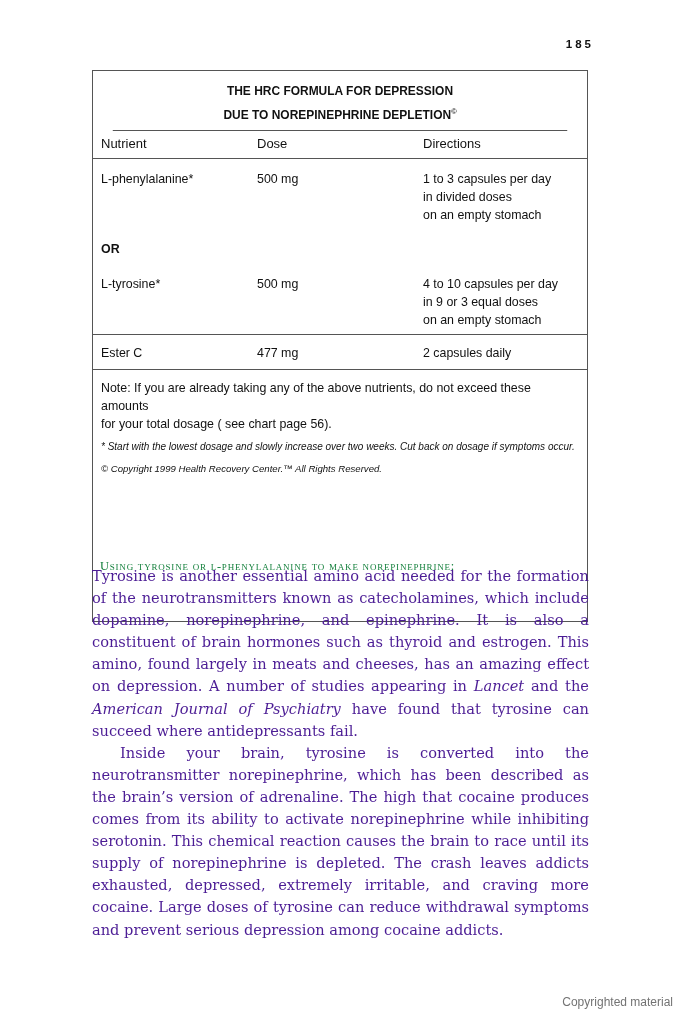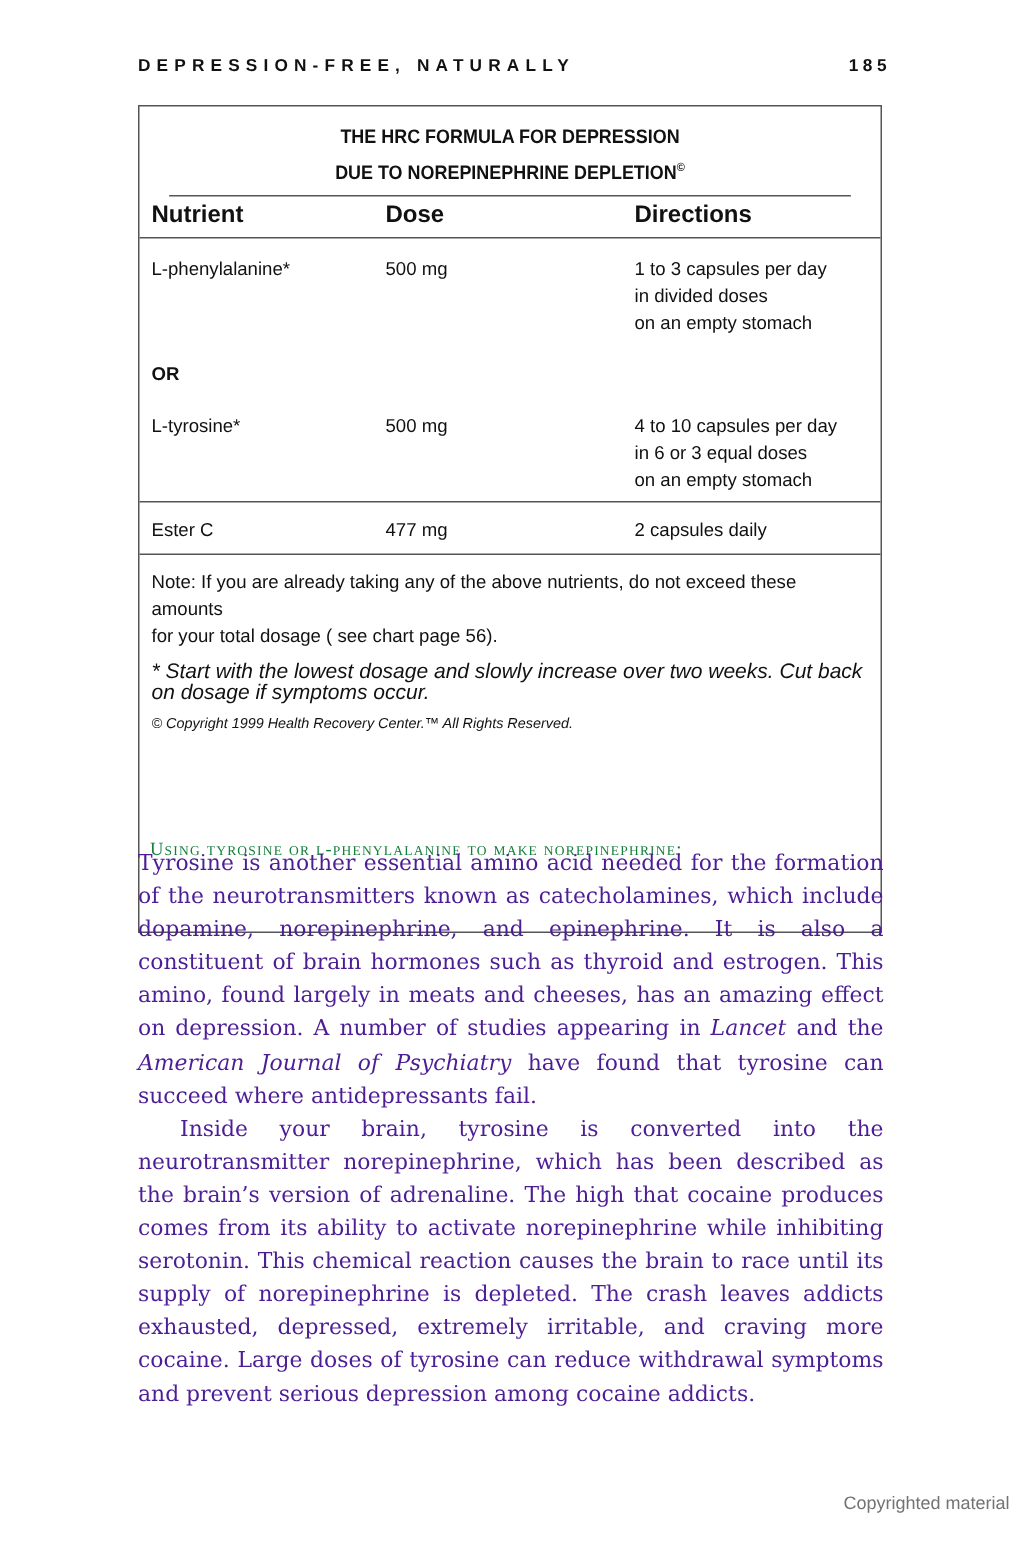--- a/index.html
+++ b/index.html
@@ -19,27 +19,27 @@
       text-align: center; font-weight: bold; font-size: 13px;
       padding-top: 9px; line-height: 21px; height: 50px;
       border-bottom: 1px solid #555; box-sizing: content-box;
       transform: scaleX(0.92);
     }
     .row { position: relative; border-bottom: 1px solid #555; }
     .cell { position: absolute; line-height: 18px; }
     .c1 { left: 8px; }
     .c2 { left: 164px; }
     .c3 { left: 330px; }
-    .hdr { height: 27px; font-weight: bold; font-size: 16px; }
+    .hdr { height: 27px; font-weight: normal; font-size: 13px; }
     .hdr .cell { top: 4px; }
     .main-rows { height: 175px; }
     .b6-row { height: 52px; }
     .c-row { height: 34px; }
     .notes { padding: 9px 8px 0 8px; line-height: 18px; }
-    .note-small { font-style: italic; font-size: 14px; line-height: 14px; margin-top: 7px; }
+    .note-small { font-style: italic; font-size: 10px; line-height: 14px; margin-top: 7px; }
     .note-copy { font-style: italic; font-size: 9.6px; line-height: 14px; margin-top: 8px; }
     .subsc { font-size: 9px; vertical-align: -3px; }
     .section-head {
       position: absolute; left: 100px; top: 559px; width: 500px;
       font-family: "Liberation Serif", serif; font-size: 12.4px; letter-spacing: 0.8px;
       font-variant: small-caps; color: #15803d;
     }
     .body-text {
       position: absolute; left: 92px; top: 565px; width: 497px;
       font-family: "DejaVu Serif", serif; font-size: 14.6px; line-height: 22.1px;
@@ -49,21 +49,20 @@
     .body-text p.indent { text-indent: 28px; }
     .watermark {
       position: absolute; right: 12px; top: 995px;
       font-family: "Liberation Sans", sans-serif; font-size: 12px; color: #737373;
     }
   </style>
 </head>
 <body>
 
 <div class="running-head">
-  <span>DEPRESSION-FREE, NATURALLY</span>
   <span class="folio">185</span>
 </div>
 
 <div class="formula-box">
   <div class="box-title">
     <div>THE HRC FORMULA FOR DEPRESSION</div>
     <div>
       <span>DUE TO NOREPINEPHRINE DEPLETION</span><sup style="font-size:8px">©</sup>
     </div>
   </div>
@@ -80,21 +79,21 @@
     <div class="cell c3" style="top:11px">
       <div>1 to 3 capsules per day</div>
       <div>in divided doses</div>
       <div>on an empty stomach</div>
     </div>
     <span class="cell c1" style="top:81px;font-weight:bold">OR</span>
     <span class="cell c1" style="top:116px">L-tyrosine*</span>
     <span class="cell c2" style="top:116px">500 mg</span>
     <div class="cell c3" style="top:116px">
       <div>4 to 10 capsules per day</div>
-      <div>in 6 or 3 equal doses</div>
+      <div>in 9 or 3 equal doses</div>
       <div>on an empty stomach</div>
     </div>
   </div>
 
 
   <div class="row c-row">
     <span class="cell c1" style="top:9px">Ester C</span>
     <span class="cell c2" style="top:9px">477 mg</span>
     <div class="cell c3" style="top:9px">
       <div>2 capsules daily</div>

